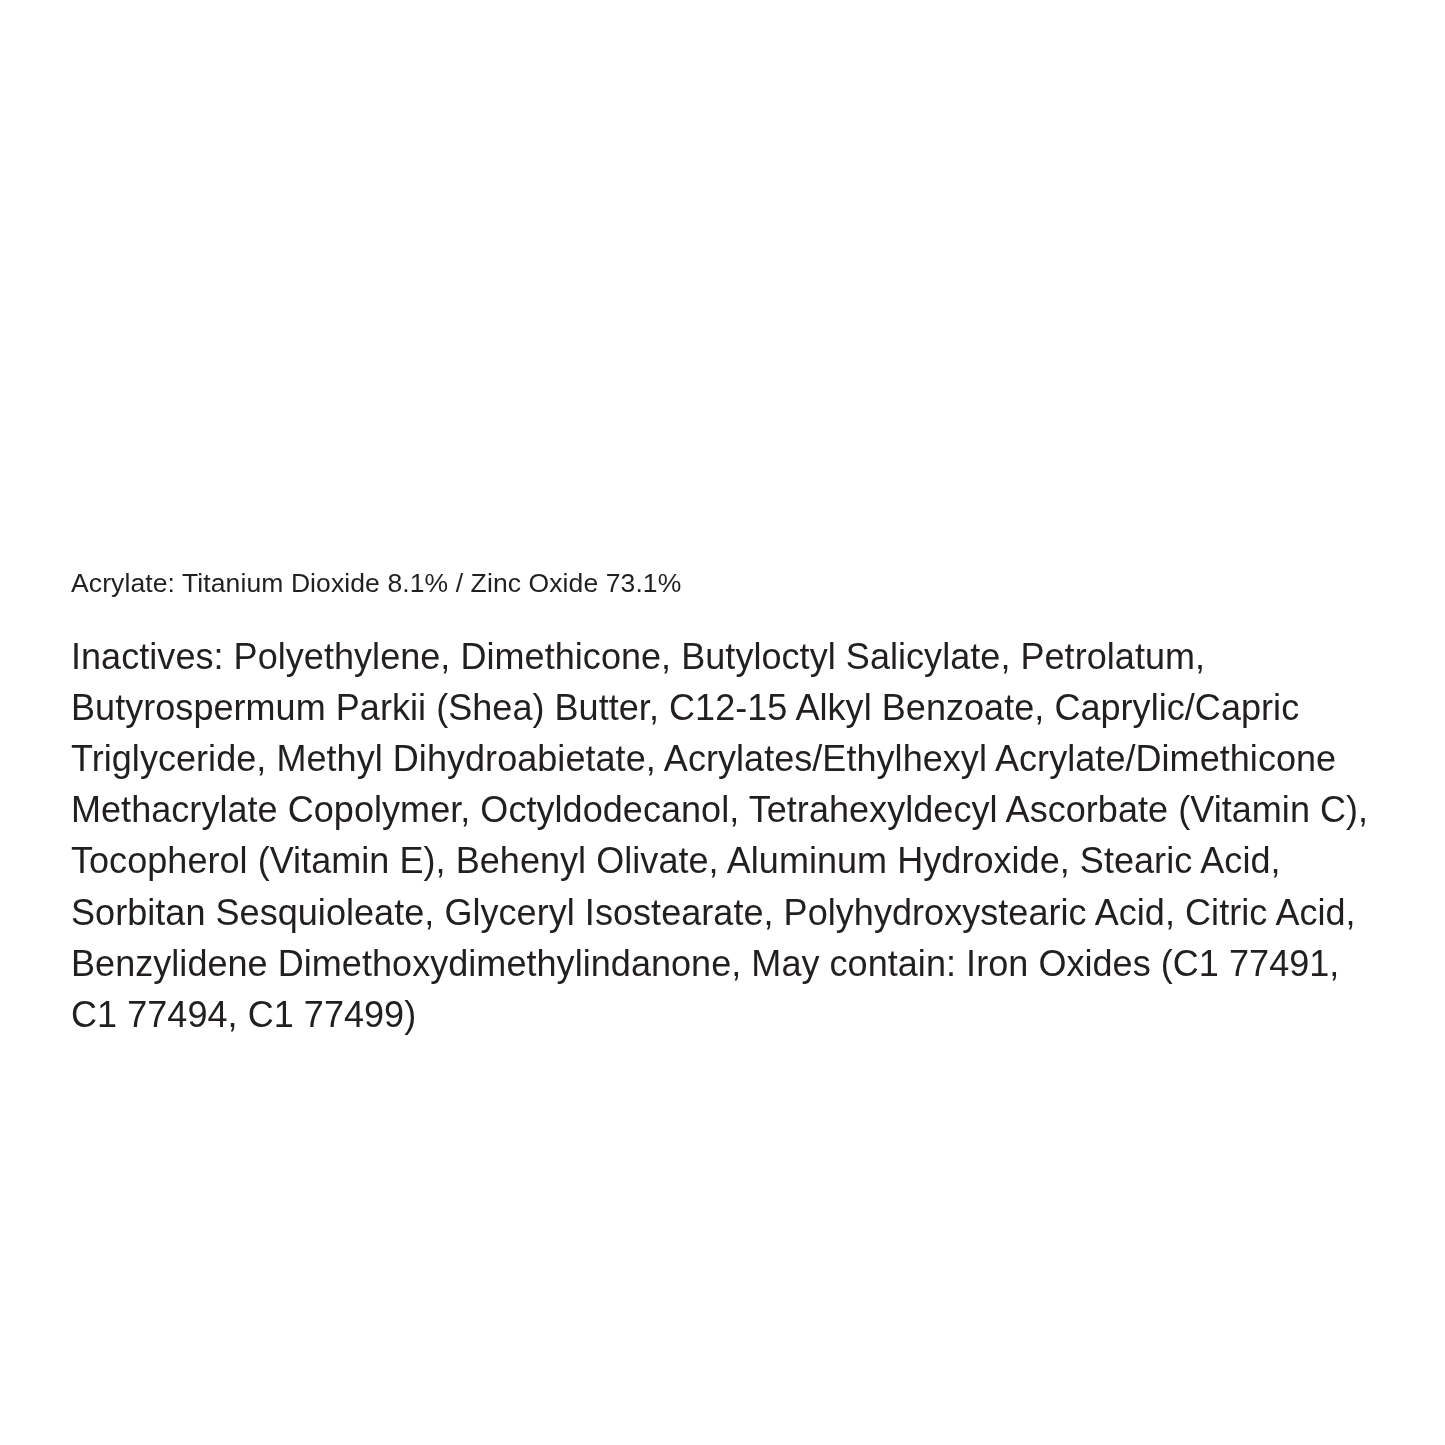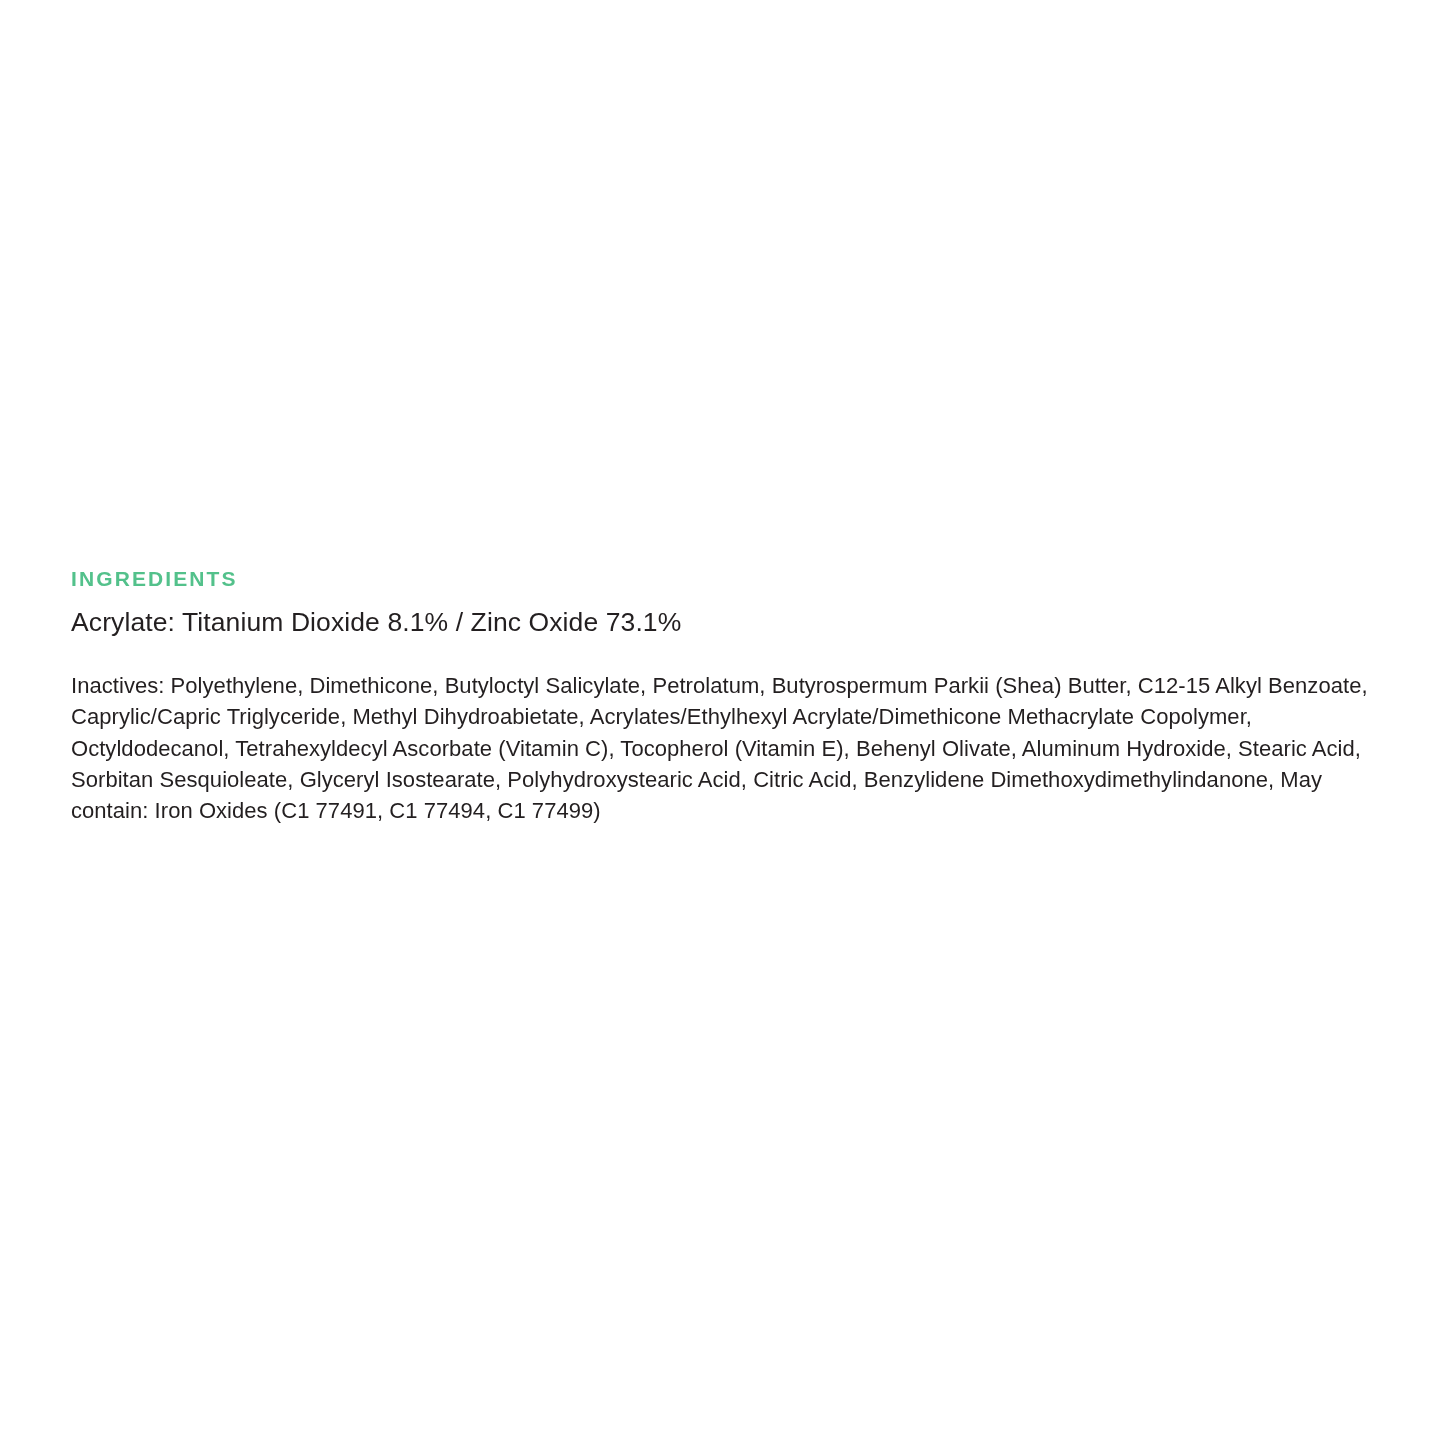--- a/index.html
+++ b/index.html
@@ -38,33 +38,32 @@
     font-size: 26.5px;
     line-height: 1.32;
     margin: 0 0 30px 0;
     color: #231f20;
     letter-spacing: 0.1px;
   }
   .actives-line .lbl {
     font-weight: normal;
   }
   .inactives-para {
-    font-size: 22px;
+    font-size: 36px;
     line-height: 1.42;
     margin: 0;
     color: #231f20;
     letter-spacing: 0.05px;
     text-align: left;
   }
 </style>
 </head>
 <body>
 
 <div class="page">
   <div class="ingredients-block">
-    <h2 class="section-heading">INGREDIENTS</h2>
     <p class="actives-line">
       <span class="lbl">Acrylate:</span>
       <span>Titanium Dioxide 8.1% / Zinc Oxide 73.1%</span>
     </p>
     <p class="inactives-para">Inactives: Polyethylene, Dimethicone, Butyloctyl Salicylate, Petrolatum, Butyrospermum Parkii (Shea) Butter, C12-15 Alkyl Benzoate, Caprylic/Capric Triglyceride, Methyl Dihydroabietate, Acrylates/Ethylhexyl Acrylate/Dimethicone Methacrylate Copolymer, Octyldodecanol, Tetrahexyldecyl Ascorbate (Vitamin C), Tocopherol (Vitamin E), Behenyl Olivate, Aluminum Hydroxide, Stearic Acid, Sorbitan Sesquioleate, Glyceryl Isostearate, Polyhydroxystearic Acid, Citric Acid, Benzylidene Dimethoxydimethylindanone, May contain: Iron Oxides   (C1 77491, C1 77494, C1 77499)</p>
   </div>
 </div>
 
 </body></html>

